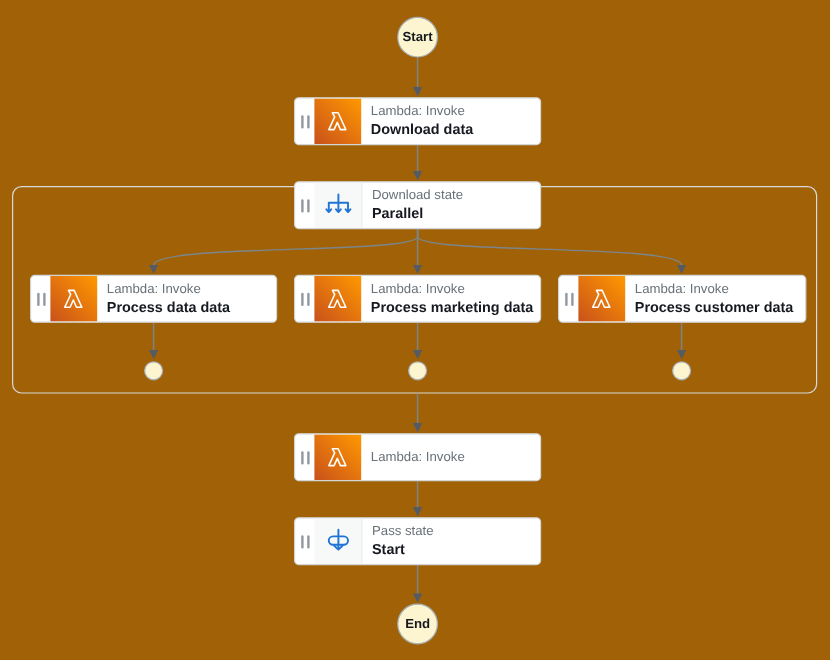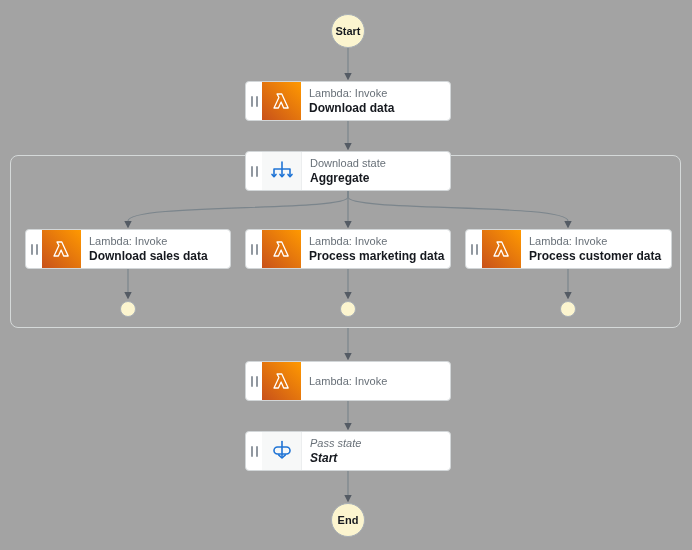--- a/index.html
+++ b/index.html
@@ -1,17 +1,17 @@
 <!DOCTYPE html>
 <html style="--lambda-grad-dark: #C8511B; --lambda-grad-light: #FF9900; --flow-blue: #2074D5; --node-border: #D2D6D8; --container-border: #D5D9D9; --edge-gray: #7B858C; --arrowhead: #545B64; --terminal-fill: #FCF5CF; --terminal-border: #A8AFB5; --grip-gray: #9198A0; --label-gray: #687078; --text-dark: #16191F; --icon-box-bg: #F7F8F8; --icon-box-border: #ECEEEF;"><head>
 <meta charset="utf-8">
 <style>
   html,body{margin:0;padding:0;background:#fff;}
   .canvas{
-    position:relative;width:692px;height:550px;background:#a3a3a3;
+    position:relative;width:692px;height:550px;background:#a16207;
     font-family:"Liberation Sans",sans-serif;overflow:hidden;
   }
   .parallel-container{
     position:absolute;left:10px;top:155px;width:671px;height:173px;
     border:1px solid var(--container-border);border-radius:8px;background:transparent;
     box-sizing:border-box;
   }
   svg.edges{position:absolute;left:0;top:0;pointer-events:none;}
   .edge{stroke:var(--edge-gray);stroke-width:1.2;fill:none;}
   .arrowhead{fill:var(--arrowhead);}
@@ -88,37 +88,37 @@
         <i></i>
       </span>
     <span class="icon-box svc">
       <svg width="24" height="24" viewBox="0 0 24 24">
         <path class="blue-glyph" d="M12 3 V10 M4 10 H20 M4 10 V17 M12 10 V17 M20 10 V17"></path>
         <path class="blue-glyph" d="M2 15.4 L4 17.7 L6 15.4 M10 15.4 L12 17.7 L14 15.4 M18 15.4 L20 17.7 L22 15.4"></path>
       </svg>
     </span>
     <span class="node-text">
       <span class="type-label">Download state</span>
-      <span class="name-label">Aggregate</span>
+      <span class="name-label">Parallel</span>
     </span>
   </div>
 
   <div class="node" style="left:25px;top:229px;">
     <span class="grip">
         <i></i>
         <i></i>
       </span>
     <span class="icon-box lambda">
       <svg width="24" height="24" viewBox="0 0 24 24">
           <path class="lambda-glyph" d="M7 5 h4.8 l6.4 14 h-4.5 l-2.6 -6 -2.7 6 H4 l4.9 -10.6 Z"></path>
         </svg>
     </span>
     <span class="node-text">
       <span class="type-label">Lambda: Invoke</span>
-      <span class="name-label">Download sales data</span>
+      <span class="name-label">Process data data</span>
     </span>
   </div>
 
   <div class="node" style="left:245px;top:229px;">
     <span class="grip">
         <i></i>
         <i></i>
       </span>
     <span class="icon-box lambda">
       <svg width="24" height="24" viewBox="0 0 24 24">
@@ -159,21 +159,21 @@
     <span class="icon-box lambda">
       <svg width="24" height="24" viewBox="0 0 24 24">
           <path class="lambda-glyph" d="M7 5 h4.8 l6.4 14 h-4.5 l-2.6 -6 -2.7 6 H4 l4.9 -10.6 Z"></path>
         </svg>
     </span>
     <span class="node-text">
       <span class="type-label">Lambda: Invoke</span>
     </span>
   </div>
 
-  <div class="node" style="left:245px;top:431px;font-style:italic;">
+  <div class="node" style="left:245px;top:431px;">
     <span class="grip">
         <i></i>
         <i></i>
       </span>
     <span class="icon-box svc">
       <svg width="24" height="24" viewBox="0 0 24 24">
         <path class="blue-glyph" d="M12 2.5 V17.5"></path>
         <rect class="blue-glyph" x="4" y="8" width="16" height="7" rx="3.5"></rect>
         <path class="blue-glyph" d="M8.6 15.8 L12 19 L15.4 15.8"></path>
       </svg>

